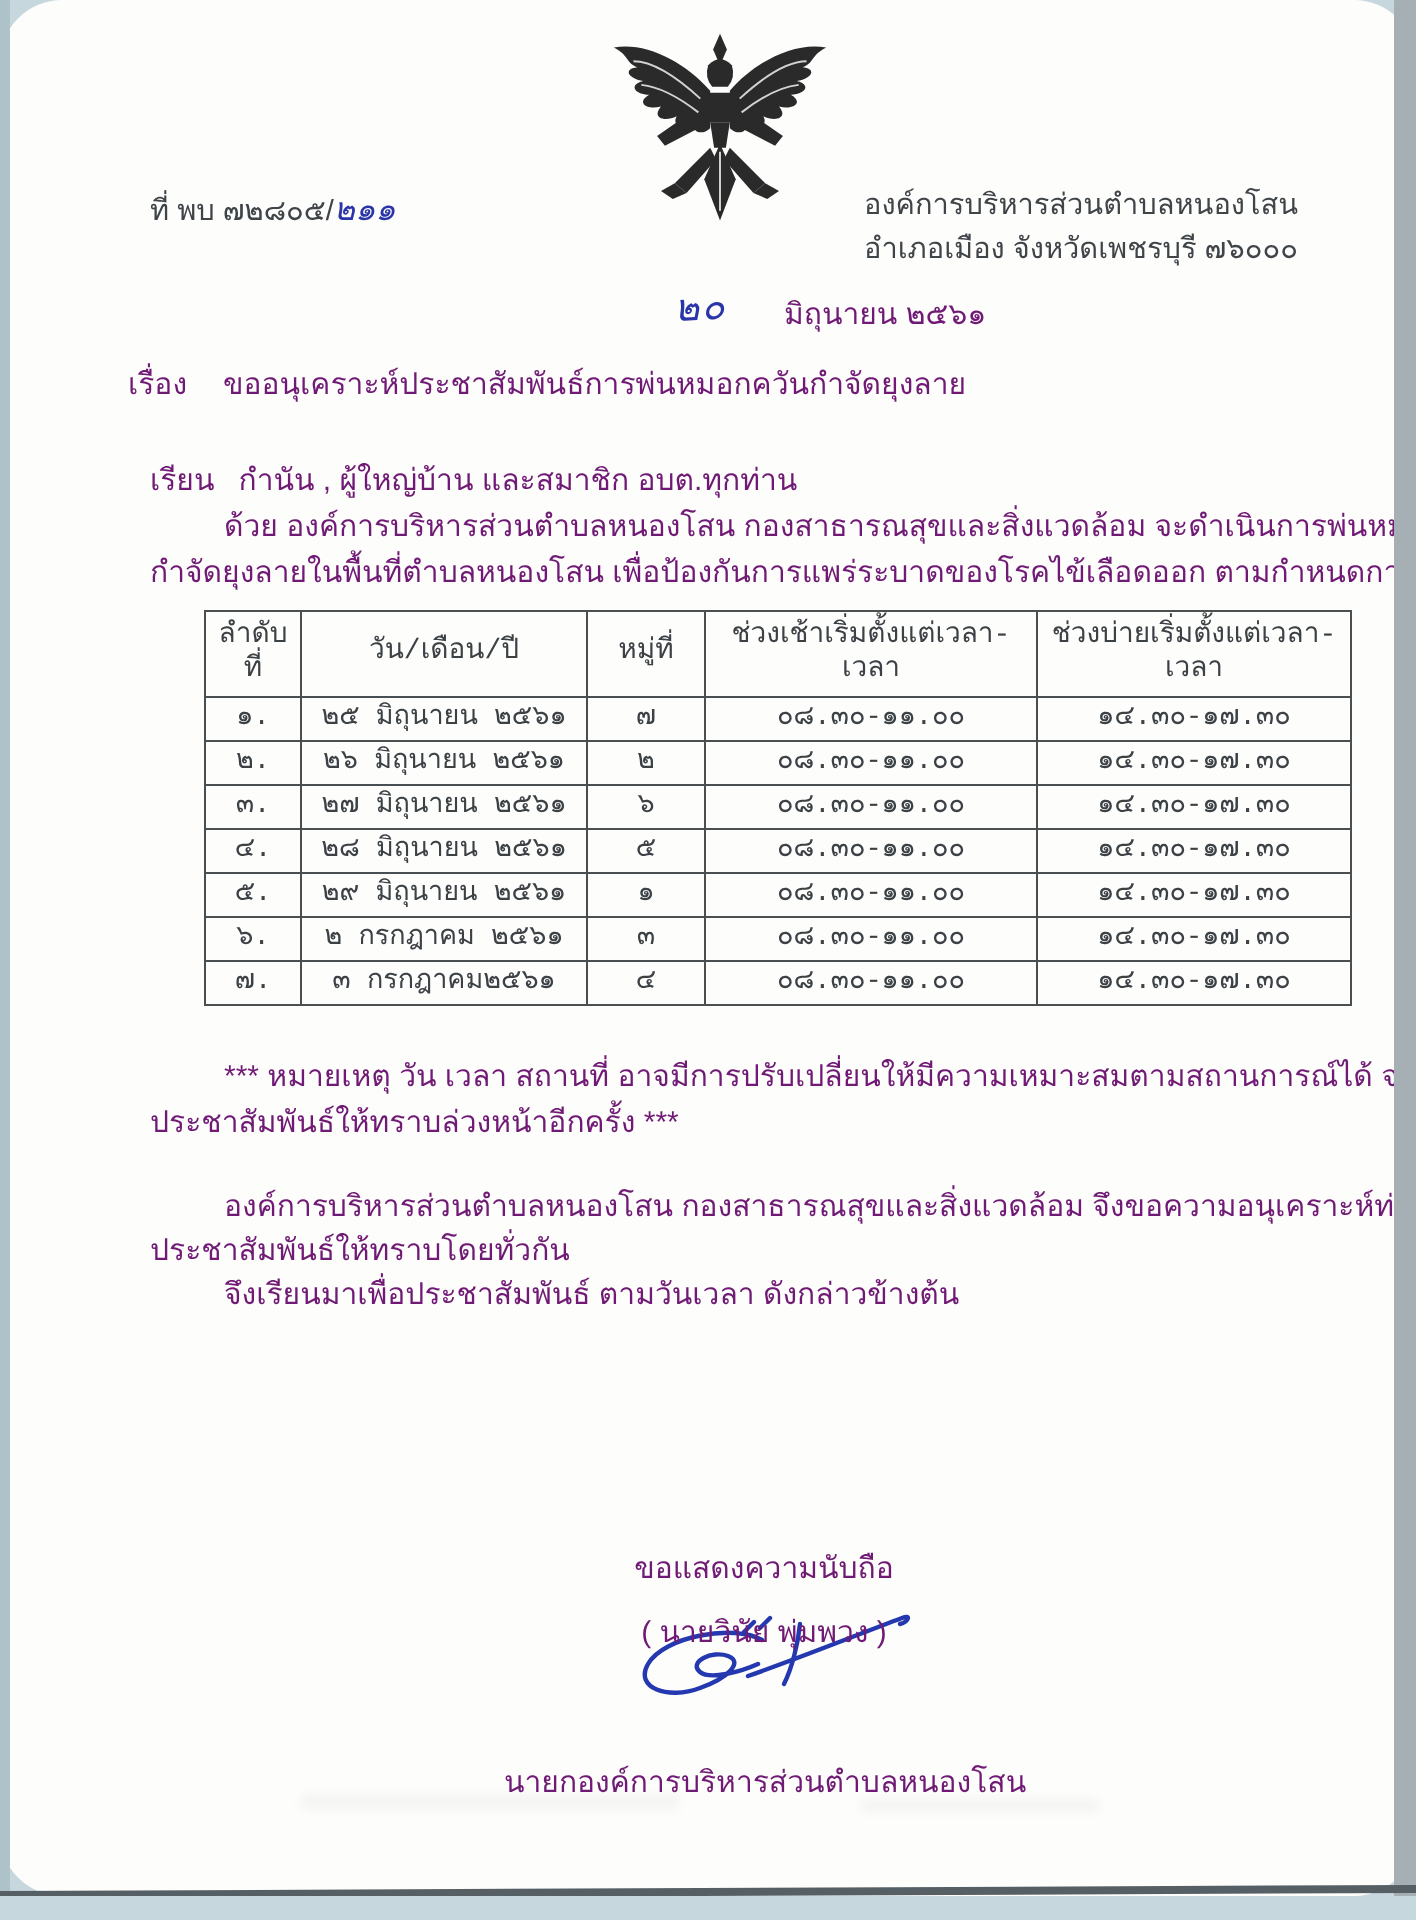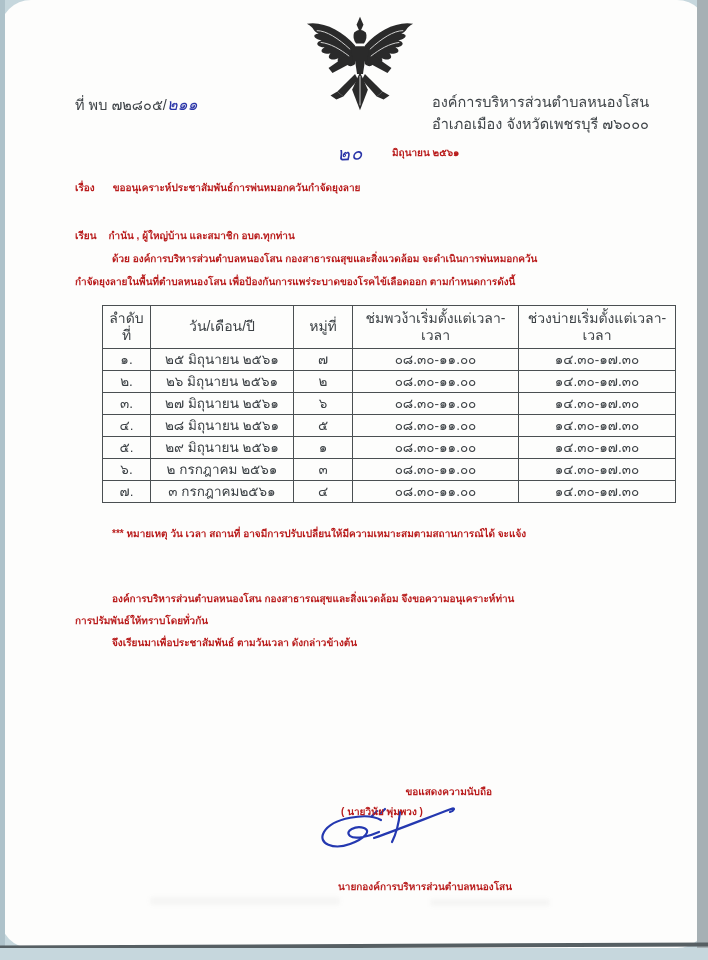--- a/index.html
+++ b/index.html
@@ -12,58 +12,58 @@
   #paper{
     position:absolute;left:0;top:0;width:708px;height:948px;
     background:#fdfdfc;
     border-radius:31px;
   }
   .edge-left{position:absolute;left:0;top:0;width:5px;height:948px;background:#aec2ca;}
   .edge-right{position:absolute;left:697px;top:0;width:11px;height:948px;background:#a6b0b4;}
   .edge-bottom-line{position:absolute;left:-4px;top:944px;width:716px;height:4px;background:#565f63;transform:rotate(-0.25deg);}
   .edge-bottom-bg{position:absolute;left:0;top:948px;width:708px;height:12px;background:#c6d7dd;}
   .abs{position:absolute;white-space:nowrap;}
-  .txt{font-size:10px;color:#b91c1c;font-weight:bold;}
+  .txt{font-size:15px;color:#701a75;}
   .small{font-size:14.5px;}
   .hand{color:#2a35a8;font-size:19px;font-style:italic;letter-spacing:1px;}
   .hand-sm{color:#2a35a8;font-size:16px;font-style:italic;}
   .ref{left:75px;top:92px;}
   .org1{left:432px;top:90px;}
   .org2{left:432px;top:112px;text-align:center;}
   .date-hand{left:337px;top:138px;transform:rotate(-3deg);}
   .date-printed{left:392px;top:145px;}
-  .subject{left:75px;top:180px;}
+  .subject{left:64px;top:180px;}
   .to{left:75px;top:214px;margin-top:14px;}
   .p1l1{left:112px;top:251px;}
   .p1l2{left:75px;top:274px;}
   .label-gap{display:inline-block;width:18px;}
   .label-gap-sm{display:inline-block;width:12px;}
 
   table.sched{
     position:absolute;left:102px;top:305px;width:573px;
-    border-collapse:collapse;table-layout:fixed;
+    border-collapse:collapse;table-layout:fixed;font-family:Liberation Mono, monospace;
   }
   table.sched th, table.sched td{
     border:1px solid #4a4f52;
     font-weight:normal;
     color:#3c4145;
     text-align:center;
     padding:0 2px;
     overflow:hidden;
   }
   table.sched th{height:42px;font-size:14px;vertical-align:middle;line-height:1.25;white-space:normal;overflow-wrap:anywhere;}
   table.sched td{height:21px;font-size:13.5px;line-height:1;white-space:nowrap;}
   .c0{width:48px;}.c1{width:143px;}.c2{width:59px;}.c3{width:166px;}.c4{width:157px;}
 
   .note1{left:112px;top:526px;}
   .note2{left:75px;top:549px;}
   .cl1{left:112px;top:591px;}
   .cl2{left:75px;top:613px;}
   .cl3{left:112px;top:635px;}
-  .salutation{left:272px;top:772px;width:220px;text-align:right;margin-top:12px;}
+  .salutation{left:272px;top:772px;width:220px;text-align:center;}
   .sig{left:312px;top:798px;}
   .signer-name{left:272px;top:804px;width:220px;text-align:center;}
   .signer-title{left:252px;top:879px;width:260px;text-align:right;}
   .garuda{position:absolute;left:301px;top:16px;width:118px;height:104px;}
   .smudge{position:absolute;background:rgba(90,95,100,0.05);filter:blur(2px);border-radius:3px;}
   .sm1{left:150px;top:897px;width:190px;height:8px;}
   .sm2{left:430px;top:899px;width:120px;height:7px;}
 </style>
 </head>
 <body>
@@ -116,21 +116,21 @@
         <col class="c1">
         <col class="c2">
         <col class="c3">
         <col class="c4">
       </colgroup>
     <thead>
       <tr>
         <th>ลำดับที่</th>
         <th>วัน/เดือน/ปี</th>
         <th>หมู่ที่</th>
-        <th>ช่มพวง้าเริ่มตั้งแต่เวลา-เวลา</th>
+        <th>ช่วงเช้าเริ่มตั้งแต่เวลา-เวลา</th>
         <th>ช่วงบ่ายเริ่มตั้งแต่เวลา-เวลา</th>
       </tr>
     </thead>
     <tbody>
       <tr>
         <td>๑.</td>
         <td>๒๕ มิถุนายน ๒๕๖๑</td>
         <td>๗</td>
         <td>๐๘.๓๐-๑๑.๐๐</td>
         <td>๑๔.๓๐-๑๗.๓๐</td>
@@ -174,23 +174,24 @@
         <td>๗.</td>
         <td>๓ กรกฎาคม๒๕๖๑</td>
         <td>๔</td>
         <td>๐๘.๓๐-๑๑.๐๐</td>
         <td>๑๔.๓๐-๑๗.๓๐</td>
       </tr>
     </tbody>
   </table>
 
   <div class="abs txt note1">*** หมายเหตุ วัน เวลา สถานที่ อาจมีการปรับเปลี่ยนให้มีความเหมาะสมตามสถานการณ์ได้ จะแจ้ง</div>
+  <div class="abs txt note2">ประชาสัมพันธ์ให้ทราบล่วงหน้าอีกครั้ง ***</div>
 
   <div class="abs txt cl1">องค์การบริหารส่วนตำบลหนองโสน กองสาธารณสุขและสิ่งแวดล้อม จึงขอความอนุเคราะห์ท่าน</div>
-  <div class="abs txt cl2">การปรัมพันธ์ให้ทราบโดยทั่วกัน</div>
+  <div class="abs txt cl2">ประชาสัมพันธ์ให้ทราบโดยทั่วกัน</div>
   <div class="abs txt cl3">จึงเรียนมาเพื่อประชาสัมพันธ์  ตามวันเวลา  ดังกล่าวข้างต้น</div>
 
   <div class="abs txt salutation">ขอแสดงความนับถือ</div>
 
   <svg class="abs sig" width="150" height="60" viewBox="0 0 150 60" aria-hidden="true">
     <g stroke="#2438b0" stroke-width="2.2" fill="none" stroke-linecap="round">
       <path d="M69 22 C55 14 20 20 12 34 C5 46 22 52 38 46 C52 41 60 33 52 30 C44 27 32 33 38 38 C43 42 58 38 67 34"></path>
       <path d="M60 18 l5 -5"></path>
       <path d="M68 16 l5 -5"></path>
       <path d="M88 14 C87 24 84 36 80 44"></path>

